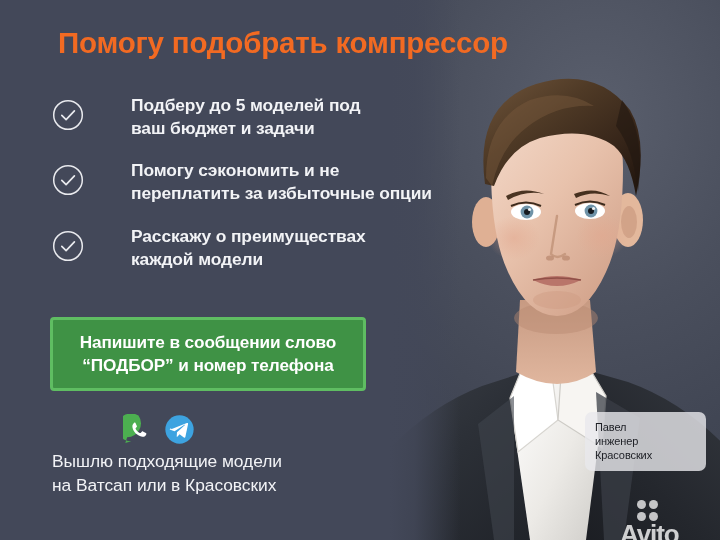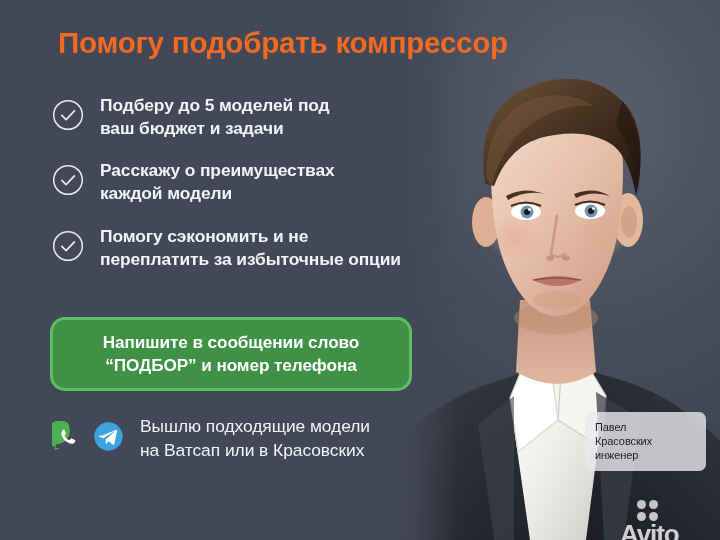--- a/index.html
+++ b/index.html
@@ -76,33 +76,34 @@
     margin-right: 16px;
   }
   .check-circle svg { display: block; }
   .bullet-text {
     color: #f2f3f6;
     font-size: 17.4px;
     font-weight: bold;
     line-height: 1.33;
     letter-spacing: -0.1px;
     padding-top: 1px;
+    margin-left: 31px;
   }
 
   
   .callout {
     position: absolute;
     left: 50px;
     top: 317px;
-    width: 362px;
+    width: 316px;
     height: 74px;
     box-sizing: border-box;
     background: #3f9245;
     border: 3px solid #5fbd62;
-    border-radius: 15px;
+    border-radius: 4px;
     display: flex;
     flex-direction: column;
     align-items: center;
     justify-content: center;
     text-align: center;
   }
   .callout-line {
     color: #ffffff;
     font-size: 17.2px;
     font-weight: bold;
@@ -111,20 +112,21 @@
   }
   .callout-line .kw { color: #ffffff; }
 
   
   .messenger-row {
     position: absolute;
     left: 52px;
     top: 414px;
     display: flex;
     align-items: center;
+    flex-direction: column;
   }
   .msg-icons { display: flex; align-items: center; margin-right: 16px; }
   .msg-icons .msg-ic { display:block; }
   .msg-icons .msg-ic + .msg-ic { margin-left: 10px; }
   .messenger-text {
     color: #f2f3f6;
     font-size: 17.4px;
     font-weight: normal;
     line-height: 1.38;
     letter-spacing: -0.05px;
@@ -300,35 +302,35 @@
     </div>
 
     <div class="bullet">
       <span class="check-circle">
         <svg width="32" height="32" viewBox="0 0 32 32">
           <circle cx="16" cy="16" r="14.3" fill="none" stroke="#e9eaee" stroke-width="1.5"></circle>
           <path d="M 9.8 16.4 L 14.1 20.6 L 22.4 11.9" fill="none" stroke="#e9eaee" stroke-width="1.7" stroke-linecap="round" stroke-linejoin="round"></path>
         </svg>
       </span>
       <span class="bullet-text">
-        <span>Расскажу о преимуществах</span><br>
-        <span>каждой модели</span>
+        <span>Помогу сэкономить и не</span><br>
+        <span>переплатить за избыточные опции</span>
       </span>
     </div>
 
     <div class="bullet">
       <span class="check-circle">
         <svg width="32" height="32" viewBox="0 0 32 32">
           <circle cx="16" cy="16" r="14.3" fill="none" stroke="#e9eaee" stroke-width="1.5"></circle>
           <path d="M 9.8 16.4 L 14.1 20.6 L 22.4 11.9" fill="none" stroke="#e9eaee" stroke-width="1.7" stroke-linecap="round" stroke-linejoin="round"></path>
         </svg>
       </span>
       <span class="bullet-text">
-        <span>Помогу сэкономить и не</span><br>
-        <span>переплатить за избыточные опции</span>
+        <span>Расскажу о преимуществах</span><br>
+        <span>каждой модели</span>
       </span>
     </div>
 
   </div>
 
   <div class="callout">
     <div class="callout-line">Напишите в сообщении слово</div>
     <div class="callout-line"><span>“</span><span class="kw">ПОДБОР</span><span>” и номер телефона</span></div>
   </div>
 
@@ -348,22 +350,22 @@
       </span>
     </span>
     <span class="messenger-text">
       <span>Вышлю подходящие модели</span><br>
       <span>на Ватсап или в Красовских</span>
     </span>
   </div>
 
   <div class="name-badge">
     <div>Павел</div>
+    <div>инженер</div>
     <div>Красовских</div>
-    <div>инженер</div>
   </div>
 
   <div class="avito">
     <span class="avito-dots">
       <i></i>
         <i></i>
         <i></i>
         <i></i>
     </span>
     <span class="avito-word">Avito</span>

